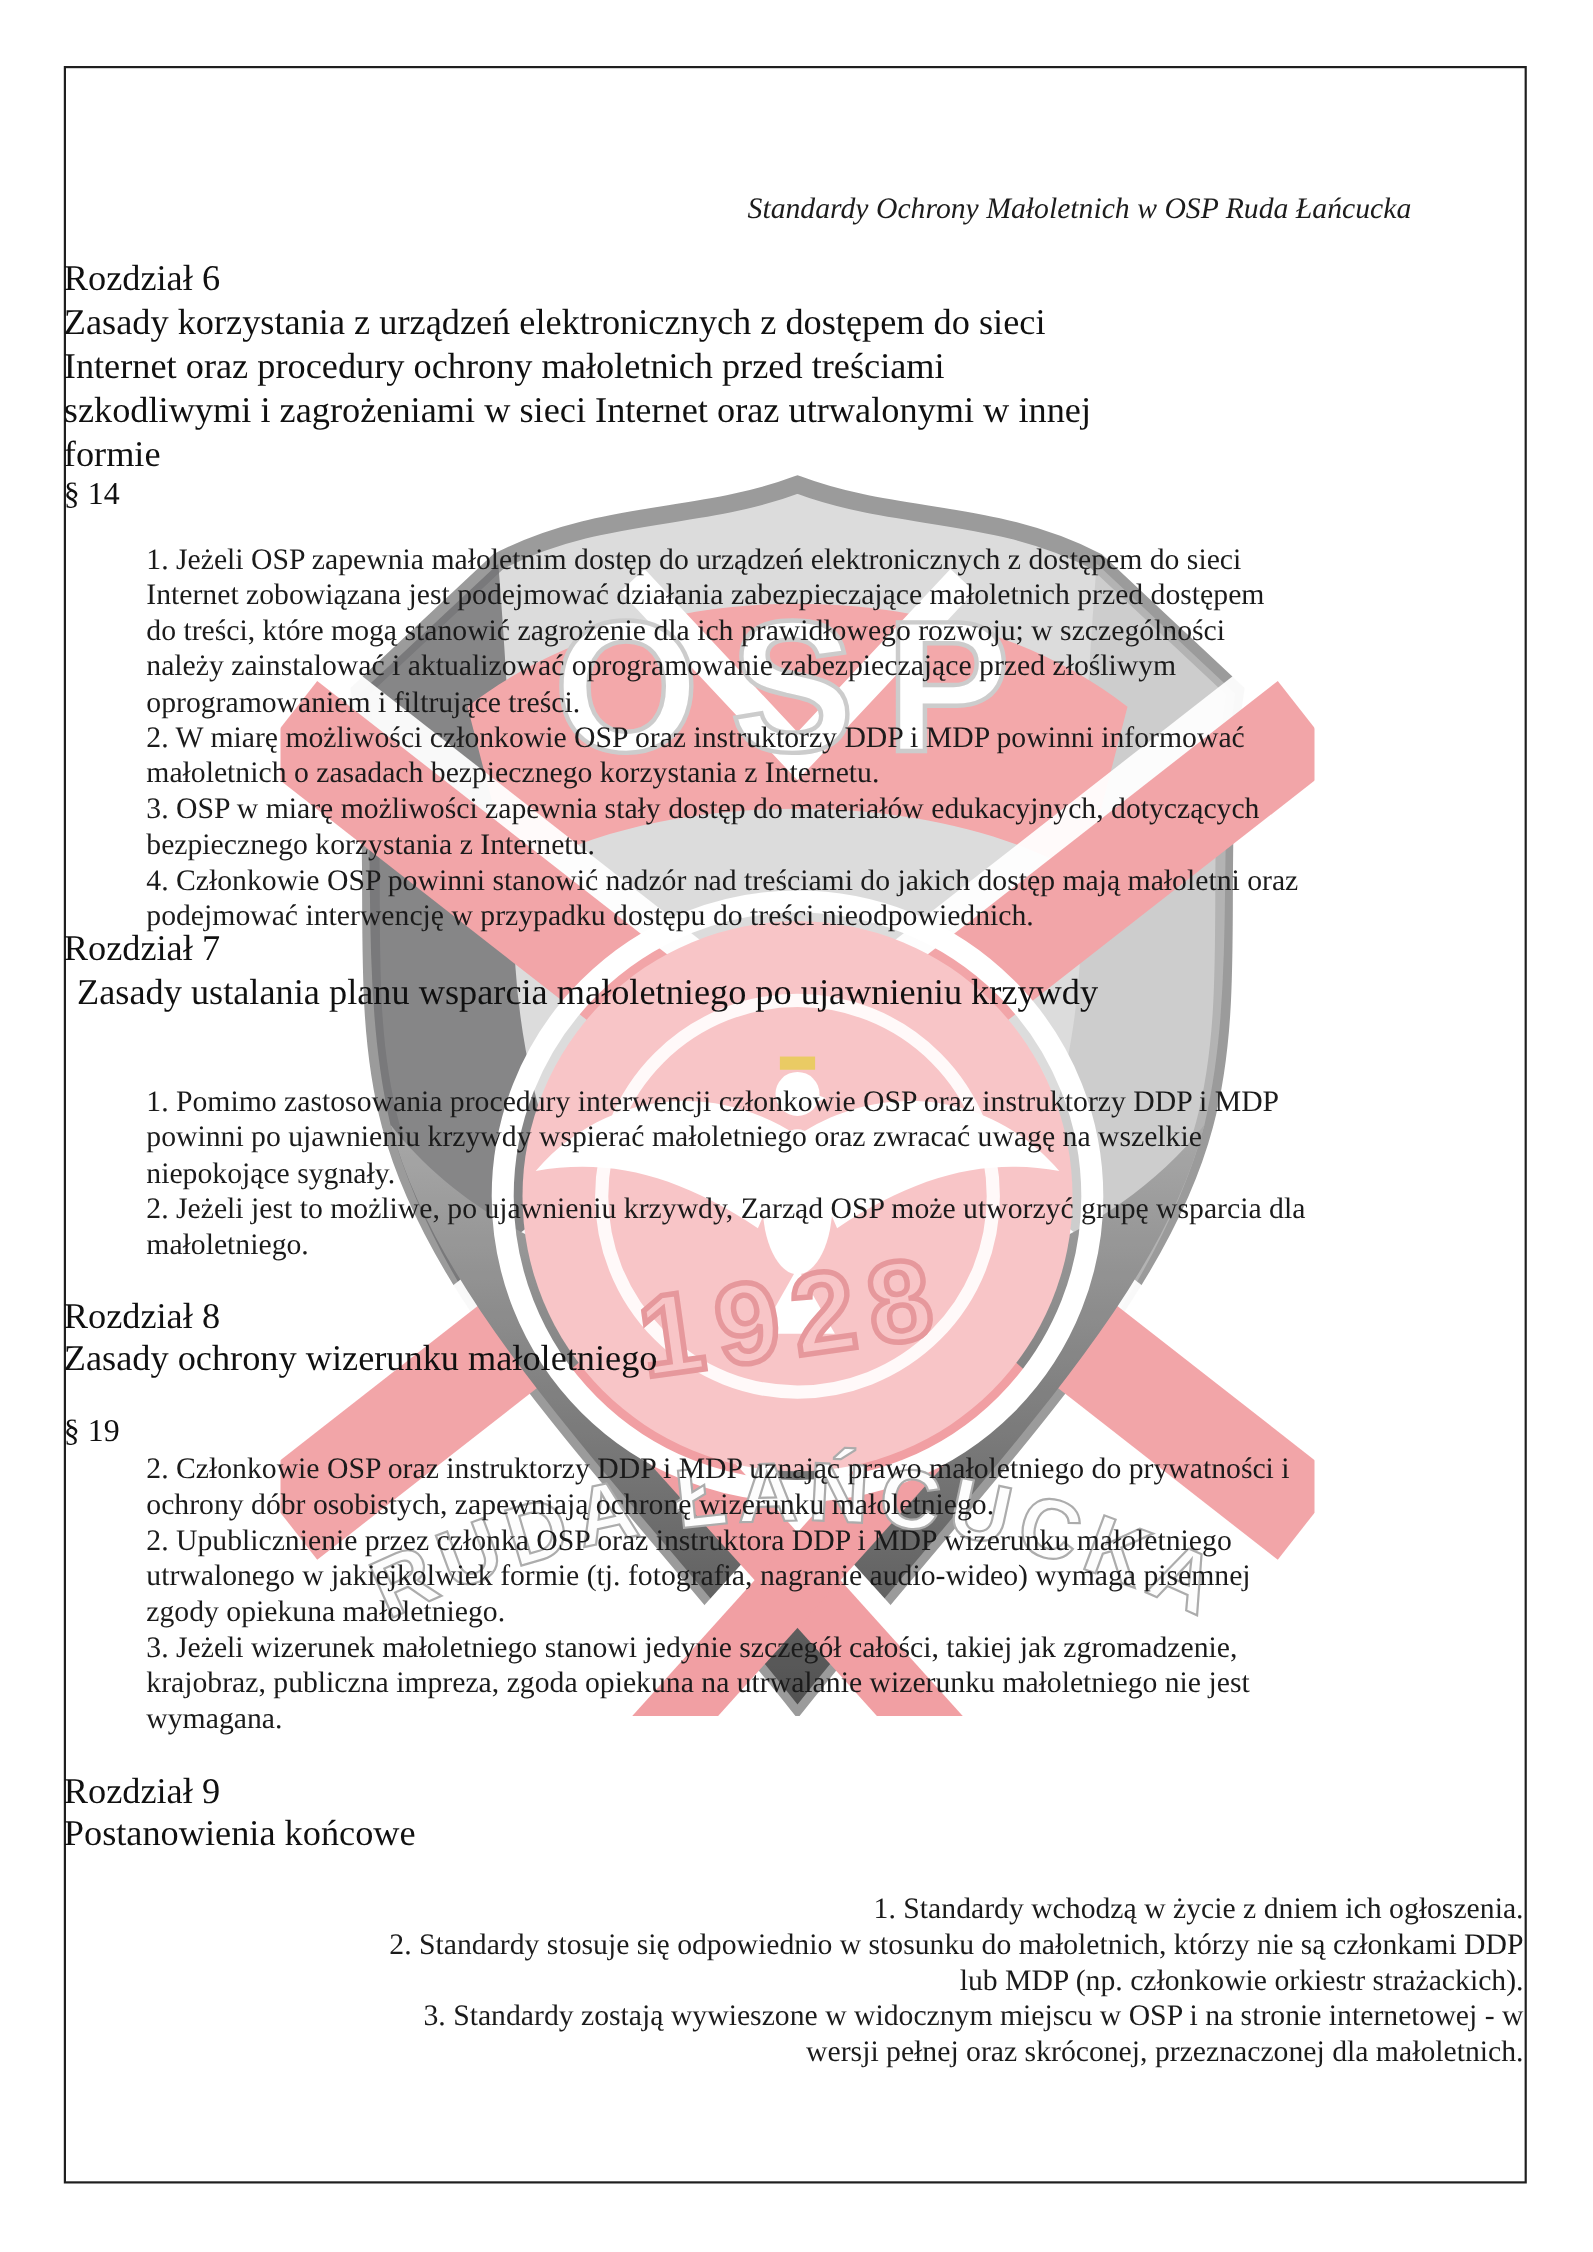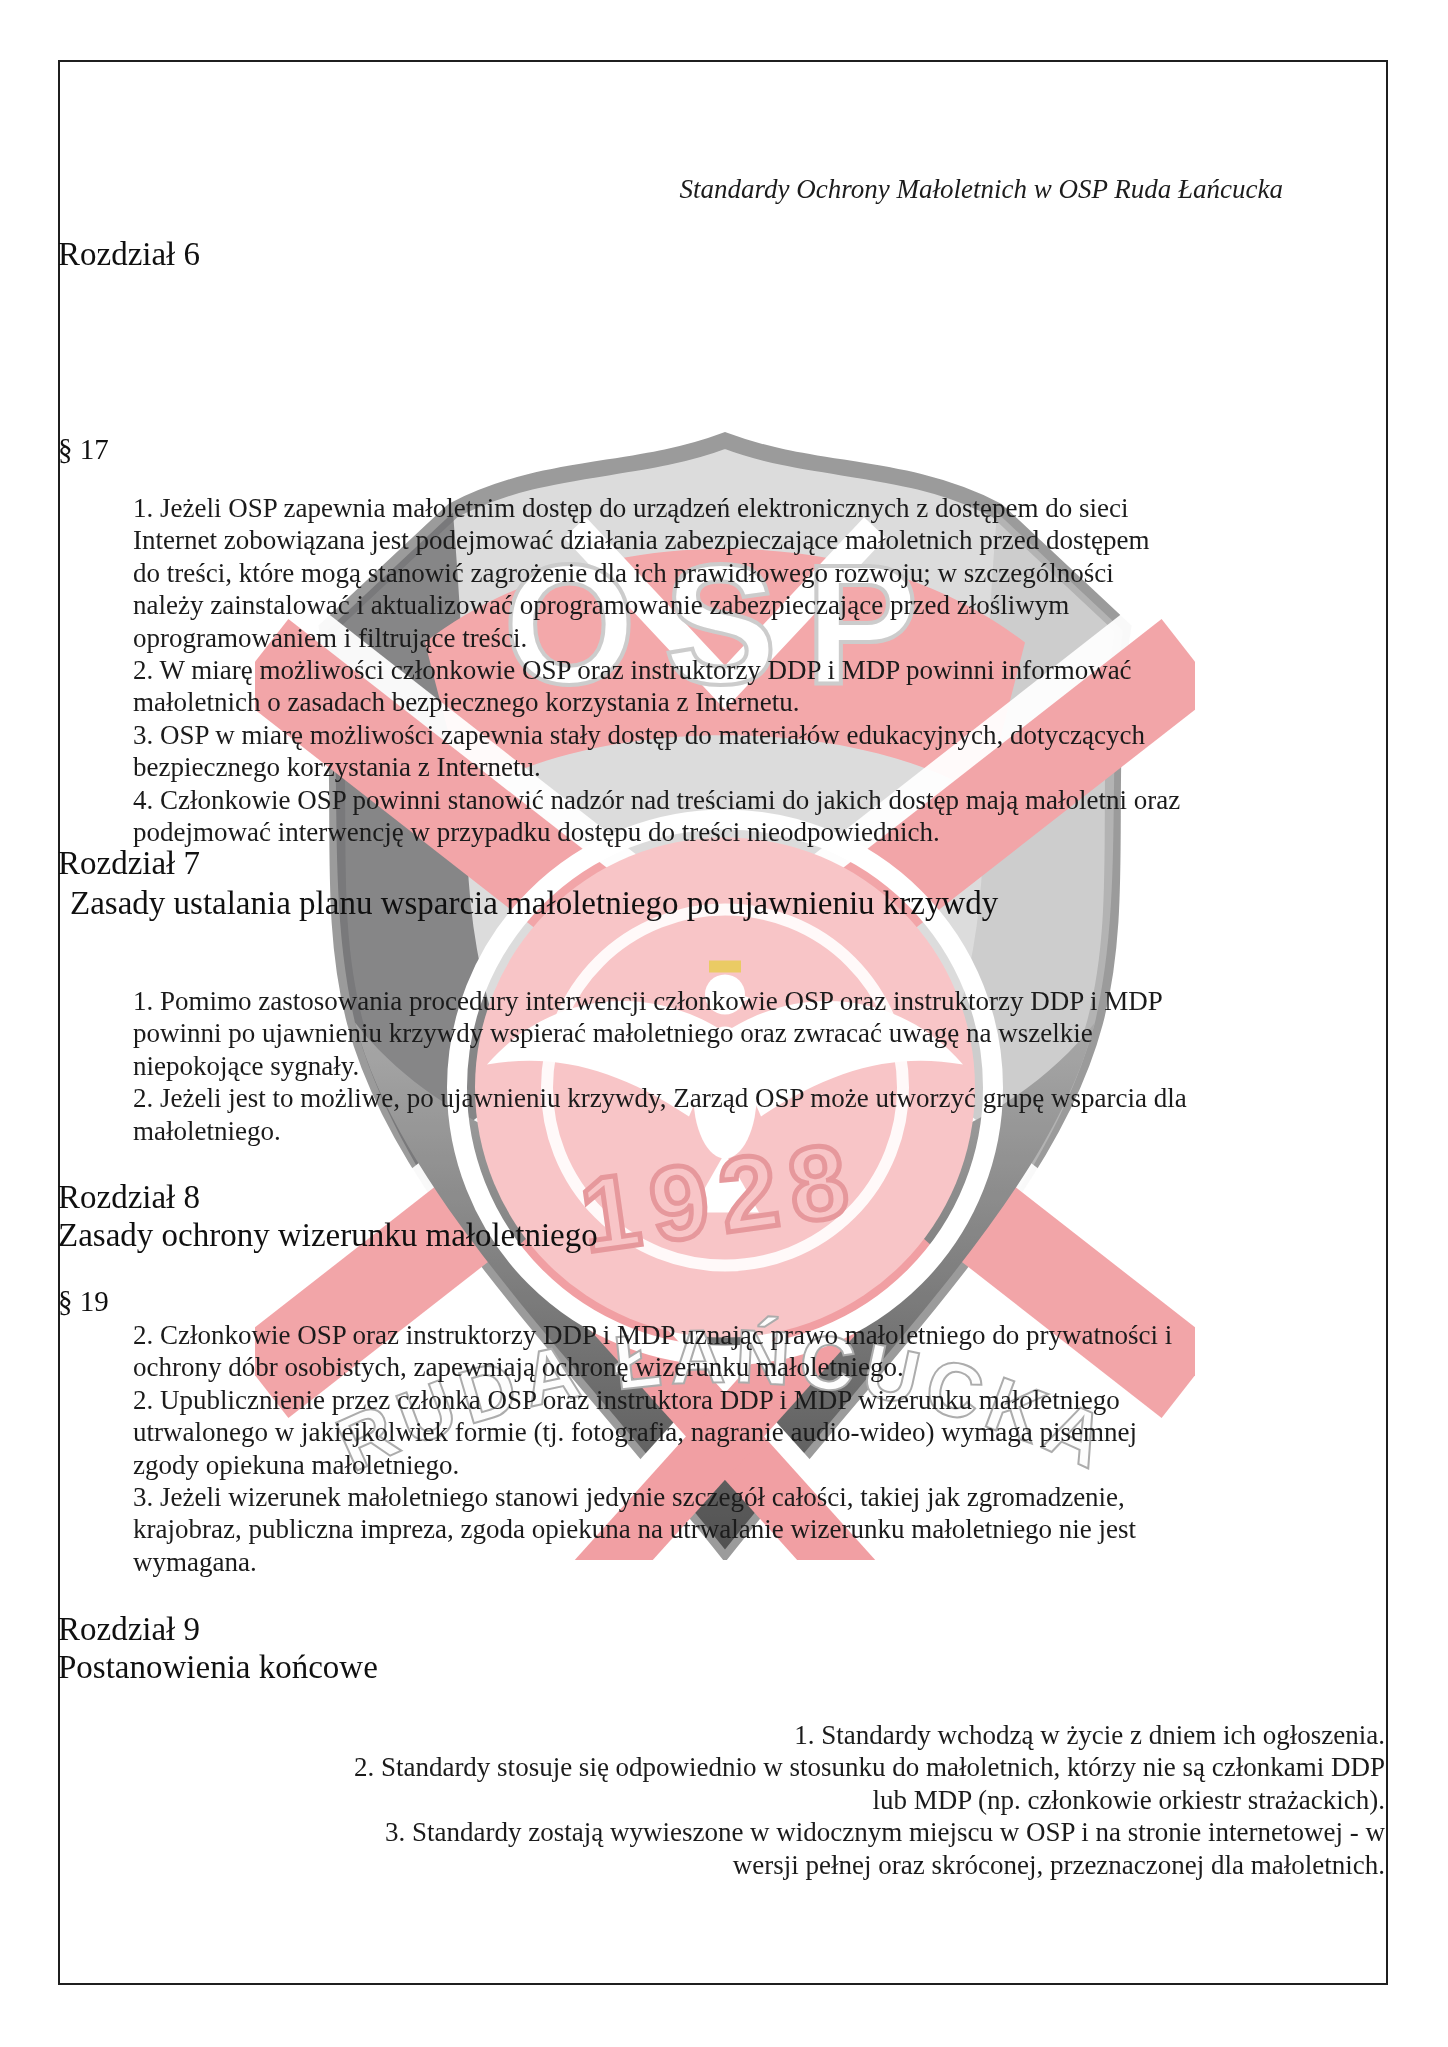--- a/index.html
+++ b/index.html
@@ -128,21 +128,25 @@
 
     <path id="nameArc" d="M120 1030 Q470 870 820 1030" fill="none"></path>
     <text class="wm-text" font-size="76" letter-spacing="8" fill="#fdfdfd" stroke="#9e9e9e" stroke-width="2">
       <textPath href="#nameArc" startOffset="50%" text-anchor="middle">RUDA ŁAŃCUCKA</textPath>
     </text>
   </svg>
 
   <div class="doc-note">Standardy Ochrony Małoletnich w OSP Ruda Łańcucka</div>
 
   <div class="heading r6-chapter">Rozdział 6</div>
-  <div class="mark r6-mark">§ 17</div>
+  <div class="heading r6-title">Zasady korzystania z urządzeń elektronicznych z dostępem do sieci
+Internet oraz procedury ochrony małoletnich przed treściami
+szkodliwymi i zagrożeniami w sieci Internet oraz utrwalonymi w innej
+formie</div>
+  <div class="mark r6-mark">§ 14</div>
   <div class="body-block r6-body">
     <p>1. Jeżeli OSP zapewnia małoletnim dostęp do urządzeń elektronicznych z dostępem do sieci
 Internet zobowiązana jest podejmować działania zabezpieczające małoletnich przed dostępem
 do treści, które mogą stanowić zagrożenie dla ich prawidłowego rozwoju; w szczególności
 należy zainstalować i aktualizować oprogramowanie zabezpieczające przed złośliwym
 oprogramowaniem i filtrujące treści.</p>
     <p>2. W miarę możliwości członkowie OSP oraz instruktorzy DDP i MDP powinni informować
 małoletnich o zasadach bezpiecznego korzystania z Internetu.</p>
     <p>3. OSP w miarę możliwości zapewnia stały dostęp do materiałów edukacyjnych, dotyczących
 bezpiecznego korzystania z Internetu.</p>

